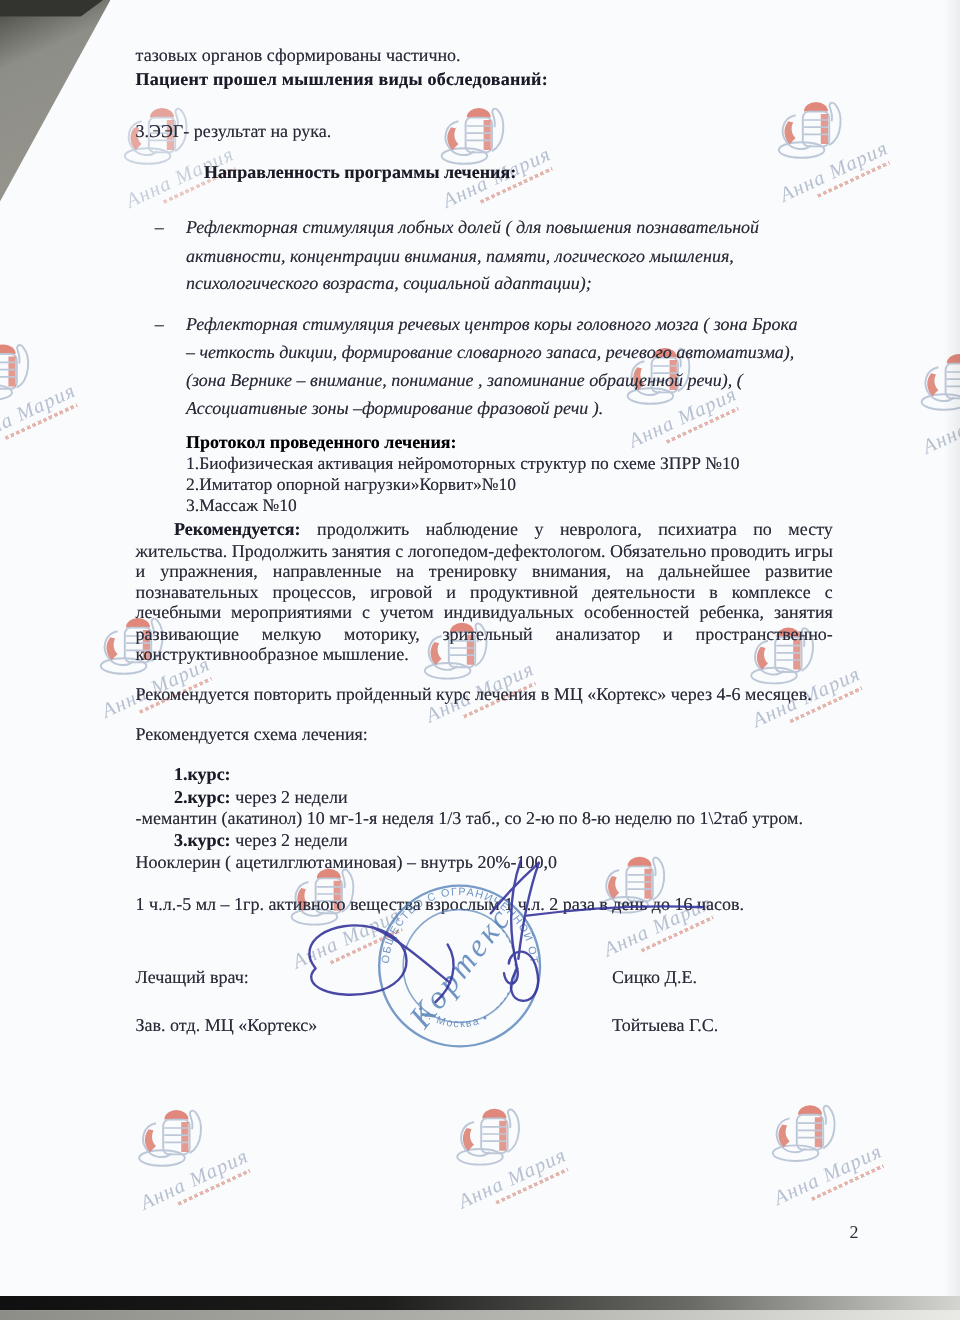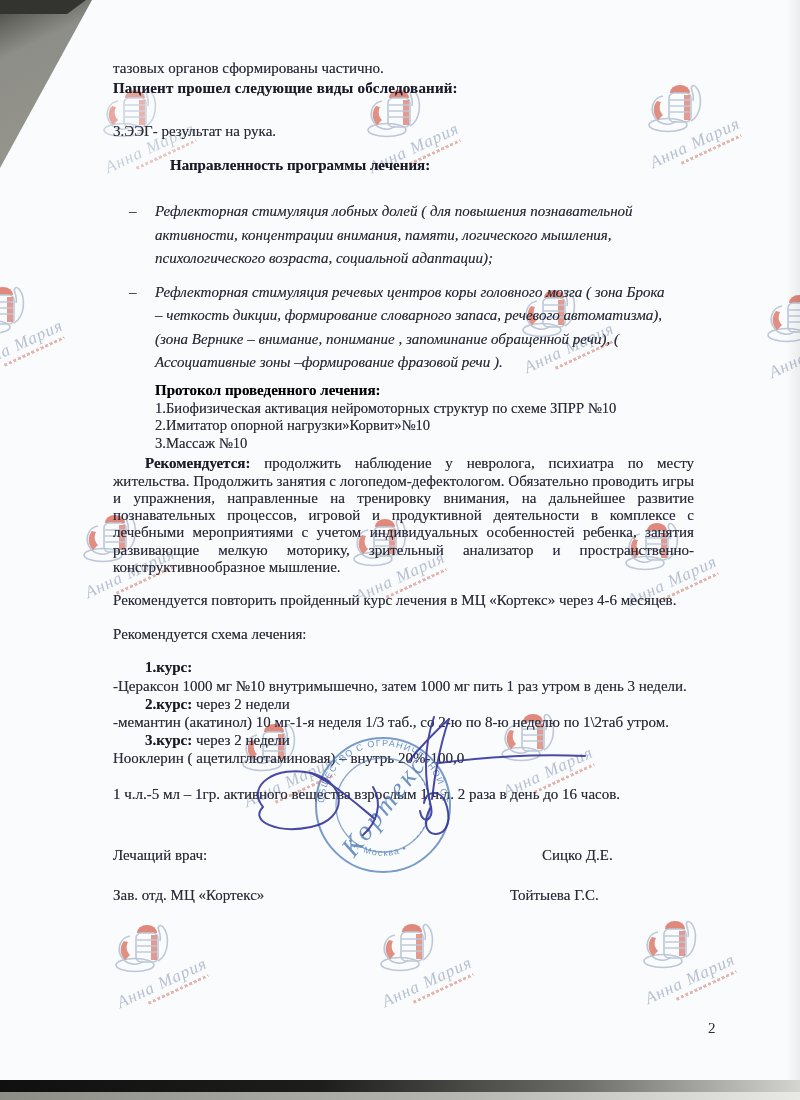--- a/index.html
+++ b/index.html
@@ -43,21 +43,21 @@
     font-style:italic;font-size:17px;letter-spacing:1px;color:#b7c1d2;
     font-family:"Liberation Serif",serif;
   }
   .wm-tagline{
     display:block;margin:1px auto 0 58px;width:66px;height:3px;
     background:repeating-linear-gradient(to right,#dfa49a 0 3px,transparent 3px 5px);
     opacity:.8;
   }
   
   .doc{
-    position:absolute;left:113px;top:59px;width:581px;z-index:2;
+    position:absolute;left:113px;top:38px;width:581px;z-index:2;
     font-size:15px;line-height:19px;color:#2a2a38;
     text-shadow:0 0 .4px rgba(40,40,60,.55);
   }
   .doc b{color:#1b1b28;margin-left:32px;}
   .l-intro{margin:0;}
   .l-exams{margin:1px 0 0 0;font-weight:bold;letter-spacing:.2px;color:#1b1b28;}
   .l-eeg{margin:24px 0 0 0;}
   .l-program{margin:15px 0 0 57px;font-weight:bold;color:#1b1b28;}
   .bullets{margin-top:25px;}
   .bullet{display:flex;line-height:23.5px;}
@@ -65,21 +65,21 @@
   .bullet .dash{width:26px;flex:none;padding-left:16px;}
   .bullet .btxt{width:512px;font-style:italic;}
   .protocol{margin:6px 0 0 42px;}
   .protocol-h{font-weight:bold;color:#000000;line-height:19px;}
   .protocol div.pi{font-size:14.6px;line-height:17.6px;}
   .para{margin-top:3px;text-align:justify;line-height:17.3px;}
   .l-repeat{margin-top:3px;line-height:18.5px;}
   .l-scheme{line-height:18.5px;}
   .course-line{line-height:18.2px;}
   .l-dosage{margin-top:17px;}
-  .sig-row{display:flex;margin-top:42px;gap:32px;}
+  .sig-row{display:flex;margin-top:42px;}
   .sig-row2{display:flex;margin-top:21px;}
   .sig-role{width:397px;flex:none;}
   
   .stamp{position:absolute;left:298px;top:720px;z-index:3;opacity:.92;}
   .sigink{position:absolute;left:225px;top:695px;z-index:4;}
   .pagenum{
     position:absolute;left:708px;top:1020px;z-index:2;
     font-size:15px;color:#2a2a38;font-family:"Liberation Serif",serif;
   }
 </style>
@@ -195,21 +195,21 @@
         <line x1="23" y1="19" x2="43" y2="19" stroke="#bcc7d8" stroke-width="1.4"></line>
         <line x1="23" y1="25" x2="43" y2="25" stroke="#bcc7d8" stroke-width="1.4"></line>
         <line x1="23" y1="31" x2="43" y2="31" stroke="#bcc7d8" stroke-width="1.4"></line>
         <path d="M44,40 C55,34 56,14 49,6 C46,3 43,5 45,10 C46,13 47,16 46,20" fill="none" stroke="#bcc7d8" stroke-width="1.6"></path>
       </g>
     </defs>
   </svg>
 
   <div class="doc">
     <p class="l-intro">тазовых органов сформированы частично.</p>
-    <p class="l-exams">Пациент  прошел следующие виды обследований:</p>
+    <p class="l-exams">Пациент  прошел мышления виды обследований:</p>
     <p class="l-eeg">3.ЭЭГ- результат на рука.</p>
     <p class="l-program">Направленность программы лечения:</p>
 
     <div class="bullets">
       <div class="bullet">
         <span class="dash">–</span>
         <span class="btxt">Рефлекторная стимуляция лобных долей ( для повышения познавательной активности, концентрации внимания, памяти, логического мышления, психологического возраста, социальной адаптации);</span>
       </div>
       <div class="bullet">
         <span class="dash">–</span>
@@ -224,21 +224,20 @@
       <div class="pi">3.Массаж №10</div>
     </div>
 
     <p class="para"><b>Рекомендуется:</b><span> продолжить наблюдение у невролога, психиатра по месту жительства. Продолжить занятия с     логопедом-дефектологом. Обязательно проводить игры и упражнения, направленные на тренировку внимания, на дальнейшее развитие познавательных процессов, игровой и продуктивной деятельности в комплексе с лечебными мероприятиями с учетом индивидуальных особенностей ребенка, занятия развивающие мелкую моторику, зрительный анализатор и пространственно-конструктивнообразное мышление.</span></p>
 
     <p class="l-repeat">Рекомендуется повторить пройденный курс лечения в МЦ «Кортекс» через 4-6  месяцев.</p>
     <p class="l-scheme">Рекомендуется схема  лечения:</p>
 
     <div>
       <div class="course-line"><b>1.курс:</b><span></span></div>
-      <div class="course-line">-Цераксон 1000 мг №10 внутримышечно, затем 1000 мг пить  1 раз утром в день 3 недели.</div>
       <div class="course-line"><b>2.курс:</b><span>  через 2 недели</span></div>
       <div class="course-line">-мемантин (акатинол) 10 мг-1-я неделя 1/3  таб., со 2-ю по  8-ю неделю по 1\2таб утром.</div>
       <div class="course-line"><b>3.курс:</b><span>  через 2 недели</span></div>
       <div class="course-line">Нооклерин ( ацетилглютаминовая) – внутрь 20%-100,0</div>
     </div>
 
     <p class="l-dosage">1 ч.л.-5 мл – 1гр. активного вещества взрослым 1 ч.л. 2 раза в день до 16 часов.</p>
 
     <div class="sig-row">
       <span class="sig-role">Лечащий врач:</span>

